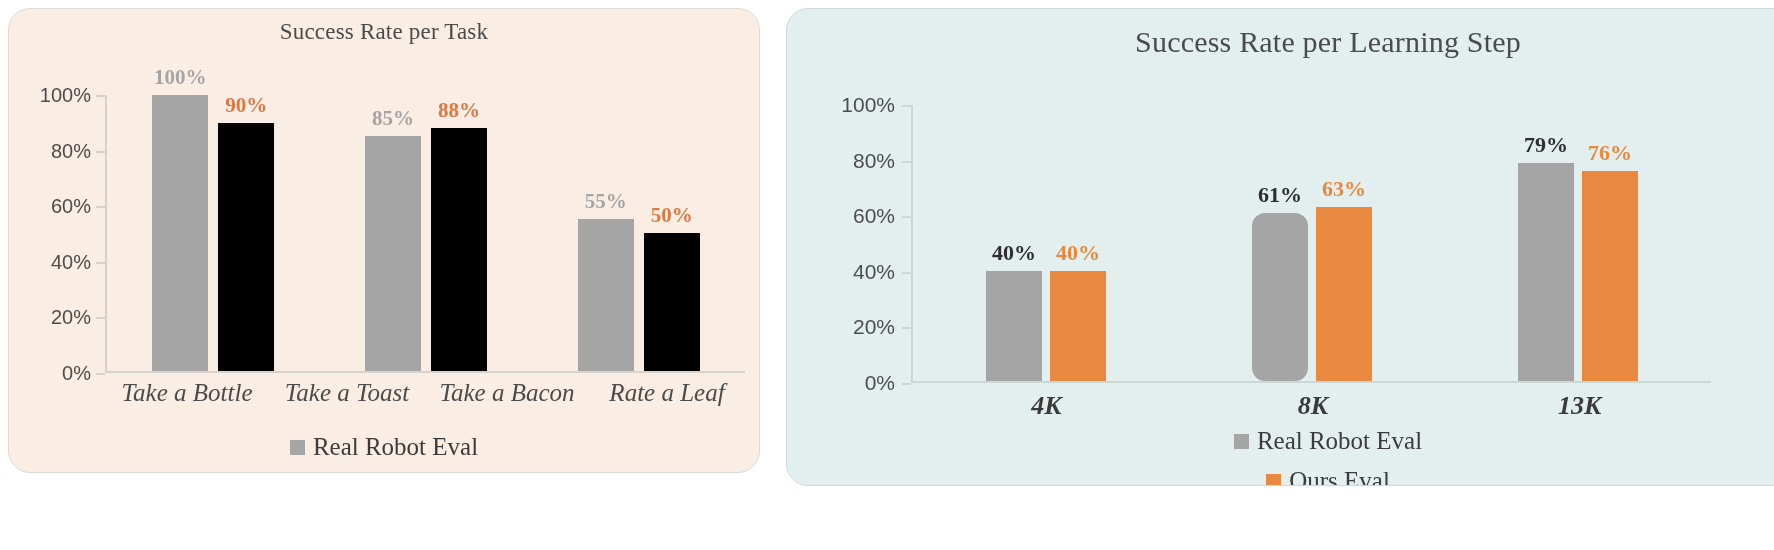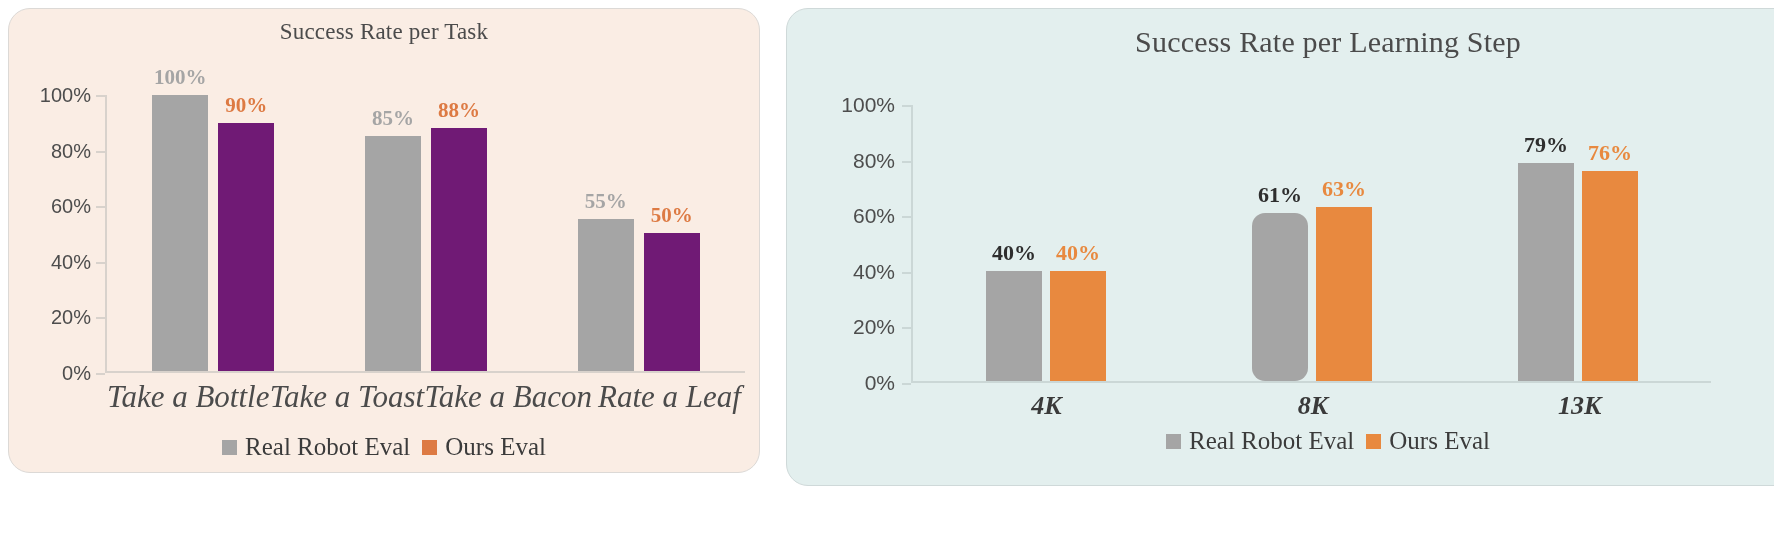--- a/index.html
+++ b/index.html
@@ -115,21 +115,21 @@
     position:relative;
     height:100%;
     display:flex;
     align-items:flex-end;
   }
   .bar{
     position:relative;
     width:56px;
     background:#A5A5A5;
   }
-  .bar.ours{ background:#701a75; }
+  .bar.ours{ background:#000000; }
   .panel.right .bar{ width:56px; background:#A5A5A5; }
   .panel.right .bar.ours{ background:#E8893F; }
 
   .bar-gap{ width:10px; }
   .panel.right .bar-gap{ width:8px; }
 
   .bar-label{
     position:absolute;
     left:50%;
     transform:translateX(-50%);
@@ -148,34 +148,35 @@
   .cats{
     position:absolute;
     display:flex;
   }
   .panel.left .cats{ left:98px; top:370px; width:640px; }
   .cat{
     flex:1 1 0;
     text-align:center;
     font-family:"Liberation Serif", serif;
     font-style:italic;
-    font-size:31px;
+    font-size:25px;
     color:#4B4B4B;
     white-space:nowrap;
   }
   .panel.right .cat{ font-size:26px; font-weight:bold; color:#3A3A3A; }
 
   
   .legend{
     position:absolute;
     left:0; width:100%;
     display:flex;
     justify-content:center;
     align-items:center;
     gap:12px;
+    flex-direction:column;
   }
   .panel.left .legend{ top:424px; }
   .panel.right .legend{ top:418px; }
   .legend-item{
     display:flex;
     align-items:center;
     gap:8px;
   }
   .swatch{
     width:15px;height:15px;

